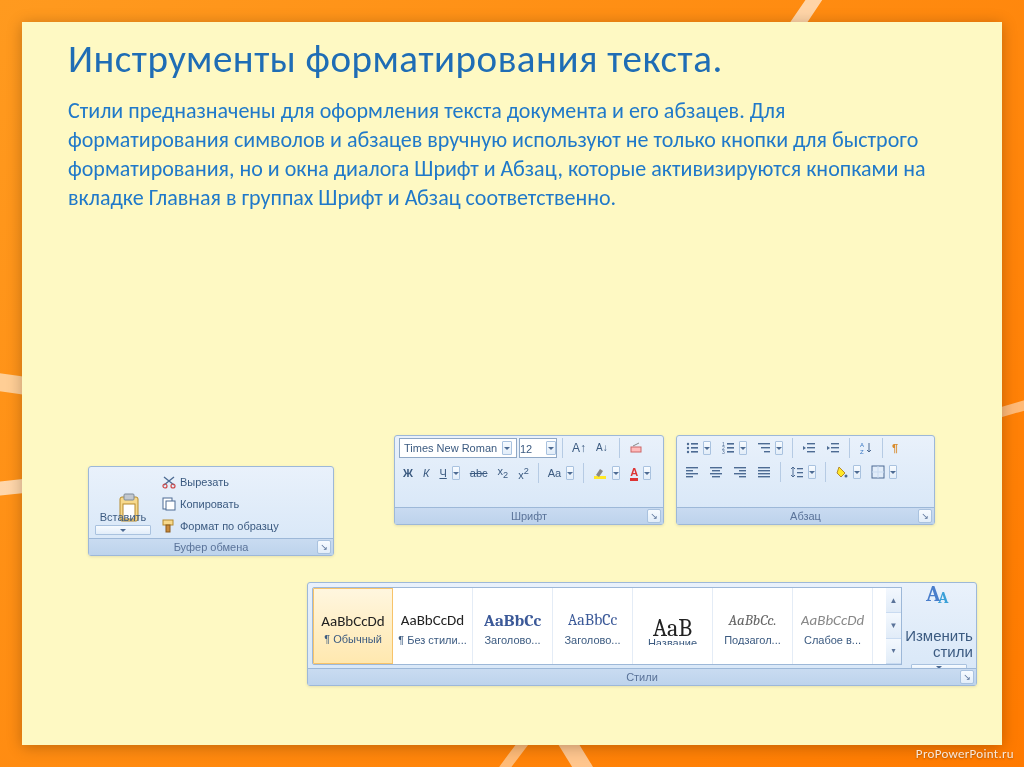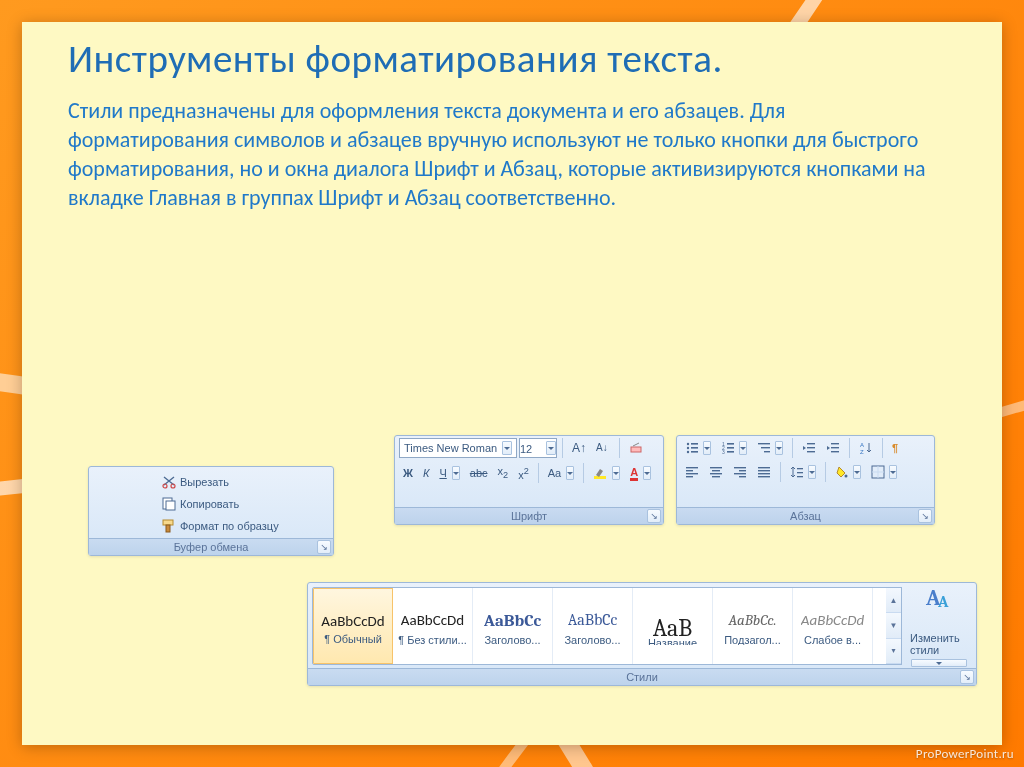--- a/index.html
+++ b/index.html
@@ -183,20 +183,31 @@
 
 <div class="swoosh sw1"></div>
 <div class="swoosh sw2"></div>
 <div class="swoosh sw3"></div>
 
 <div class="slide">
   <h1 class="title">Инструменты форматирования текста.</h1>
   <p class="body-text">Стили предназначены для оформления текста документа и его абзацев. Для форматирования символов и абзацев вручную используют не только кнопки для быстрого форматирования, но и окна диалога Шрифт и Абзац, которые активизируются кнопками на вкладке Главная в группах Шрифт и Абзац соответственно.</p>
 
   <div id="clipboard" class="ribbon-group">
+    <div class="paste-big">
+      <span class="icon">
+        <svg width="28" height="30" viewBox="0 0 28 30">
+            <rect x="5" y="4" width="18" height="24" rx="2" fill="#f7d98c" stroke="#b58a2e"></rect>
+            <rect x="9" y="1" width="10" height="6" rx="1" fill="#c2c8cf" stroke="#7f8a97"></rect>
+            <rect x="8" y="11" width="12" height="15" fill="#fff" stroke="#b58a2e"></rect>
+          </svg>
+      </span>
+      <span>Вставить</span>
+      <span class="dd" style="width:56px;height:10px;"></span>
+    </div>
     <div class="right-list">
       <div class="btn">
         <span class="icon">
           <svg width="16" height="16" viewBox="0 0 16 16">
               <path d="M3 3l10 8M13 3L3 11" stroke="#4d6b93" stroke-width="1.4"></path>
               <circle cx="4" cy="12" r="2" fill="none" stroke="#d04848" stroke-width="1.2"></circle>
               <circle cx="12" cy="12" r="2" fill="none" stroke="#d04848" stroke-width="1.2"></circle>
             </svg>
         </span>
         <span>Вырезать</span>
@@ -490,21 +501,21 @@
       <div>▾</div>
     </div>
     <div class="side">
       <span class="btn" style="flex-direction:column;height:auto;padding:3px;">
         <span>
           <svg width="30" height="28" viewBox="0 0 30 28">
               <text x="2" y="20" font-size="22" font-weight="bold" fill="#4a7ecb" font-family="Cambria,Georgia">A</text>
               <text x="14" y="22" font-size="16" font-weight="bold" fill="#3aa0d8" font-family="Cambria,Georgia">A</text>
             </svg>
         </span>
-        <span style="font-size:11px;text-align:left;line-height:1.1;margin-top:16px;">Изменить стили</span>
+        <span style="font-size:15px;text-align:right;line-height:1.1;margin-top:16px;">Изменить стили</span>
         <span class="dd" style="width:56px;height:8px;"></span>
       </span>
     </div>
     <div class="caption">
       <span>Стили</span>
       <span class="launcher">↘</span>
     </div>
   </div>
 
 </div>

